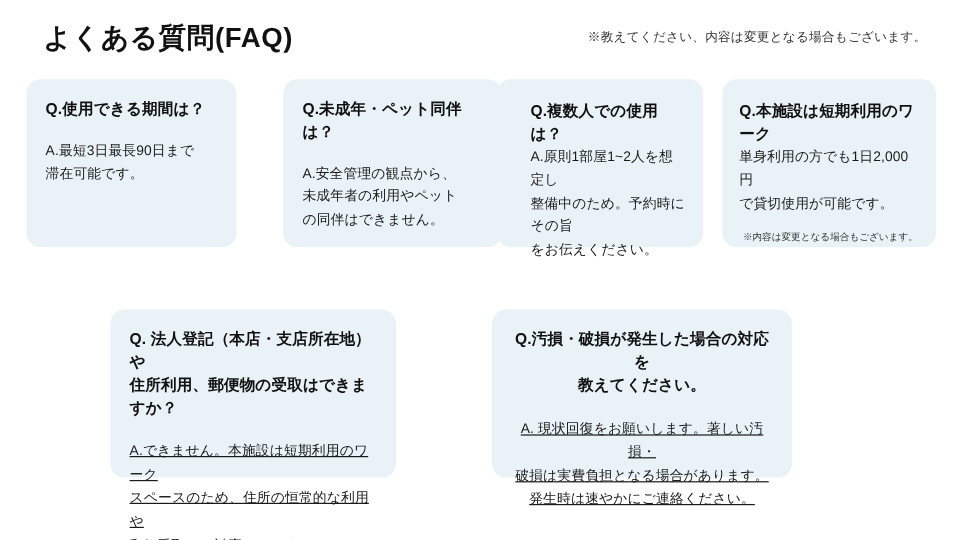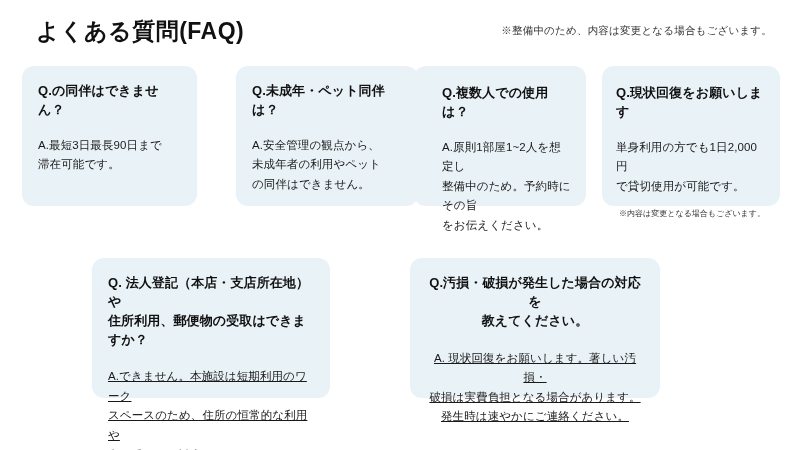--- a/index.html
+++ b/index.html
@@ -65,41 +65,41 @@
   }
 
   
   .row1 { top: 66px; height: 140px; }
   .c1 { left: 22px;  width: 175px; padding: 16px 14px 0 16px; }
   .c2 { left: 212px; width: 182px; padding: 16px 14px 0 16px; margin-left: 24px; }
   .c3 { left: 414px; width: 172px; padding: 18px 14px 0 28px; }
   .c4 { left: 602px; width: 178px; padding: 18px 12px 0 14px; }
 
   .c1 .a, .c2 .a { margin-top: 16px; }
-  .c3 .a, .c4 .a { margin-top: 16px; }
+  .c3 .a, .c4 .a { margin-top: 0; }
   .c4 .small { margin-top: 12px; }
 
   
   .row2 { top: 258px; height: 140px; }
   .c5 { left: 92px;  width: 238px; padding: 16px 16px 0 16px; }
   .c6 { left: 410px; width: 250px; padding: 16px 16px 0 16px; text-align: center; }
   .c5 .a, .c6 .a { margin-top: 18px; text-decoration: underline; }
 
   .indent { display: block; }
 </style>
 </head>
 <body>
 
 <div class="page">
 
   <div class="page-title">よくある質問(FAQ)</div>
-  <div class="note">※整備中のため、内容は変更となる場合もございます。</div>
+  <div class="note">※教えてください、内容は変更となる場合もございます。</div>
 
   <div class="card row1 c1">
-    <div class="q">Q.の同伴はできません？</div>
+    <div class="q">Q.使用できる期間は？</div>
     <div class="a">
       <span class="indent">A.最短3日最長90日まで</span>
       <span class="indent">滞在可能です。</span>
     </div>
   </div>
 
   <div class="card row1 c2">
     <div class="q">Q.未成年・ペット同伴は？</div>
     <div class="a">
       <span class="indent">A.安全管理の観点から、</span>
@@ -111,21 +111,21 @@
   <div class="card row1 c3">
     <div class="q">Q.複数人での使用は？</div>
     <div class="a">
       <span class="indent">A.原則1部屋1~2人を想定し</span>
       <span class="indent">整備中のため。予約時にその旨</span>
       <span class="indent">をお伝えください。</span>
     </div>
   </div>
 
   <div class="card row1 c4">
-    <div class="q">Q.現状回復をお願いします</div>
+    <div class="q">Q.本施設は短期利用のワーク</div>
     <div class="a">
       <span class="indent">単身利用の方でも1日2,000円</span>
       <span class="indent">で貸切使用が可能です。</span>
     </div>
     <div class="small">※内容は変更となる場合もございます。</div>
   </div>
 
   <div class="card row2 c5">
     <div class="q">
       <span class="indent">Q. 法人登記（本店・支店所在地）や</span>

